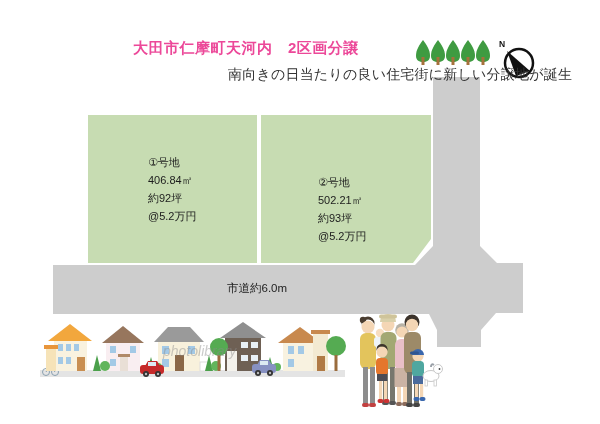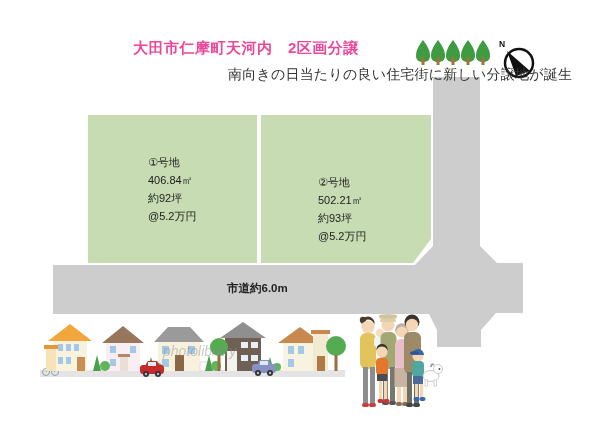--- a/index.html
+++ b/index.html
@@ -19,21 +19,21 @@
     left:228px; top:66px; font-size:14px; font-weight:normal; color:#333;
     letter-spacing:0.2px; white-space:nowrap;
   }
   .lot-info {
     font-size:11px; color:#1c1c1c; line-height:18px; font-weight:500;
     white-space:nowrap;
   }
   .lot-info-1 { left:148px; top:153px; }
   .lot-info-2 { left:318px; top:153px;margin-top:20px; }
   .road-label {
-    left:227px; top:281px; font-size:11.5px; font-weight:bold; color:#222;
+    left:227px; top:281px; font-size:11.5px; font-weight:normal; color:#222;
     white-space:nowrap;
   }
   .watermark {
     left:163px; top:343px; font-size:14px; font-style:italic;
     color:rgba(140,140,140,0.45); white-space:nowrap;
   }
   svg text { font-family:"Liberation Sans","DejaVu Sans",sans-serif; }
 </style>
 </head>
 <body>

